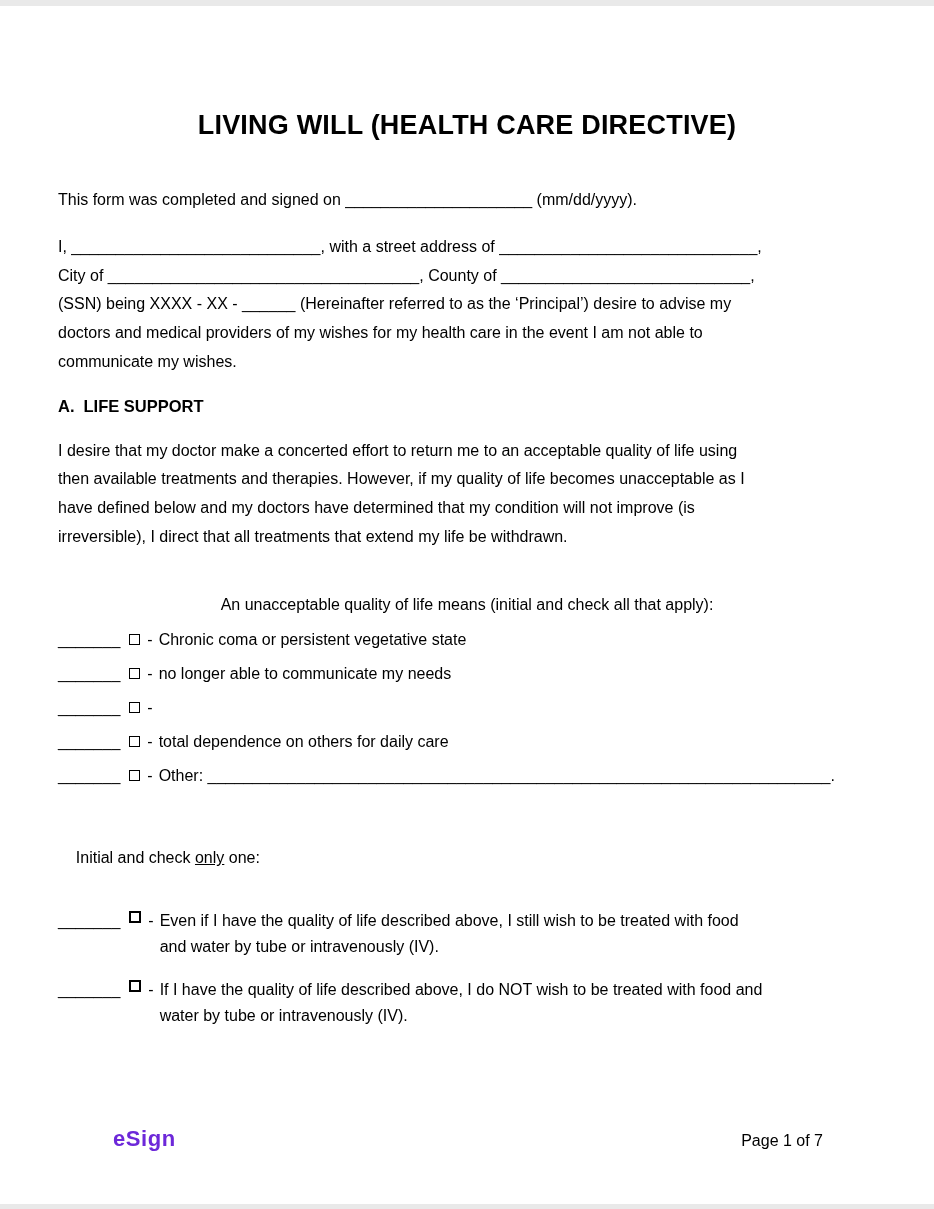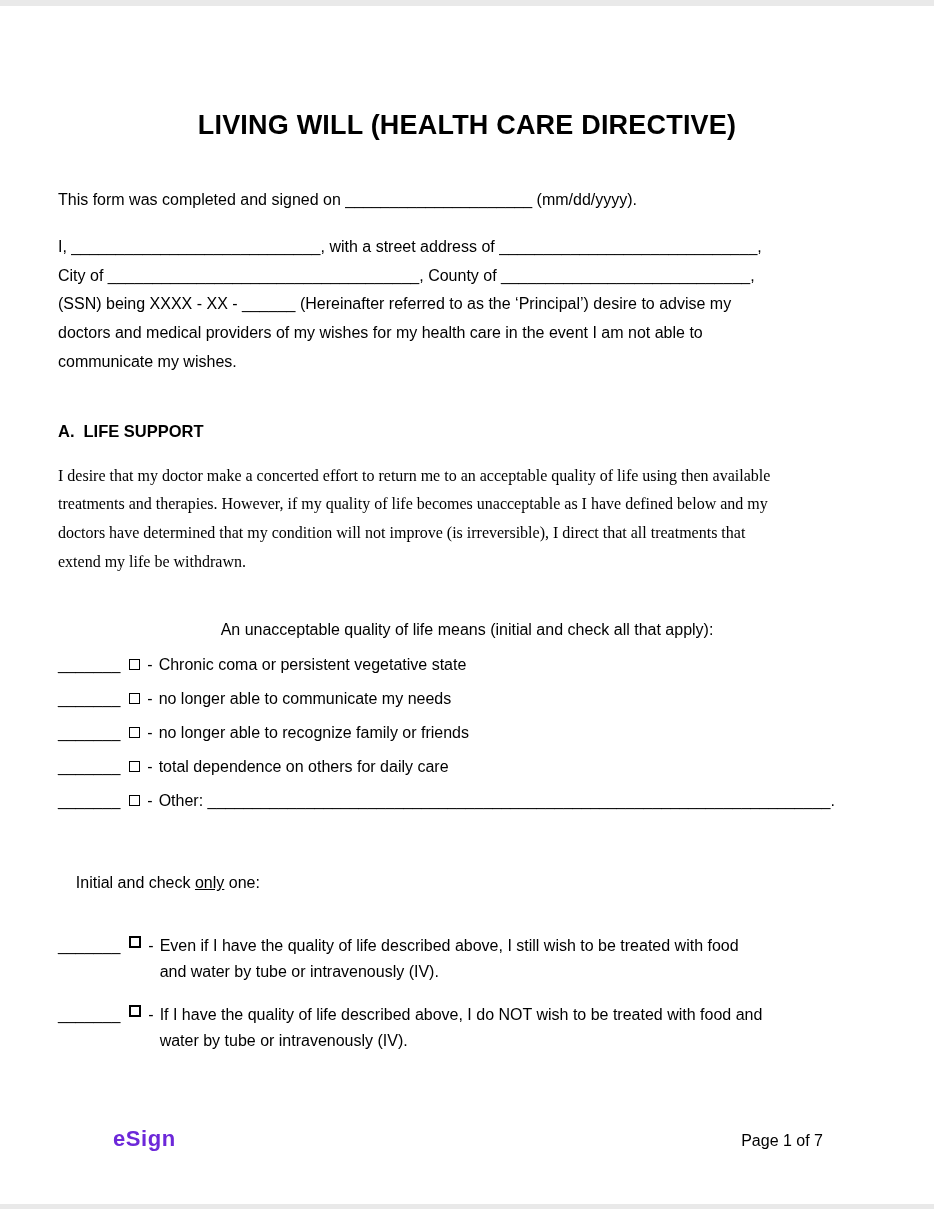--- a/index.html
+++ b/index.html
@@ -30,31 +30,30 @@
     line-height: 22px;
     white-space: pre;
   }
   .principal-block { margin-top: 22px; }
   .p-line {
     font-size: 16px;
     line-height: 28.7px;
     white-space: pre;
   }
   .section-heading {
-    margin-top: 45px;
+    margin-top: 20px;
     font-size: 16.5px;
     font-weight: bold;
   }
   .section-heading .h-text { margin-left: 9px; }
   .para {
     margin-top: 21px;
     font-size: 16px;
     line-height: 28.7px;
     width: 714px;
-    font-family: Liberation Serif, serif;
   }
   .checklist-intro {
     margin-top: 43px;
     font-size: 16px;
     line-height: 22px;
     text-align: center;
   }
   .check-row {
     display: flex;
     align-items: flex-start;
@@ -147,21 +146,20 @@
   <div class="check-row">
     <span class="blank">_______</span>
     <span class="checkbox"></span>
     <span class="dash">-</span>
     <span class="label">no longer able to communicate my needs</span>
   </div>
   <div class="check-row">
     <span class="blank">_______</span>
     <span class="checkbox"></span>
     <span class="dash">-</span>
-    <span class="label">no longer able to recognize family or friends</span>
   </div>
   <div class="check-row">
     <span class="blank">_______</span>
     <span class="checkbox"></span>
     <span class="dash">-</span>
     <span class="label">total dependence on others for daily care</span>
   </div>
   <div class="check-row">
     <span class="blank">_______</span>
     <span class="checkbox"></span>

